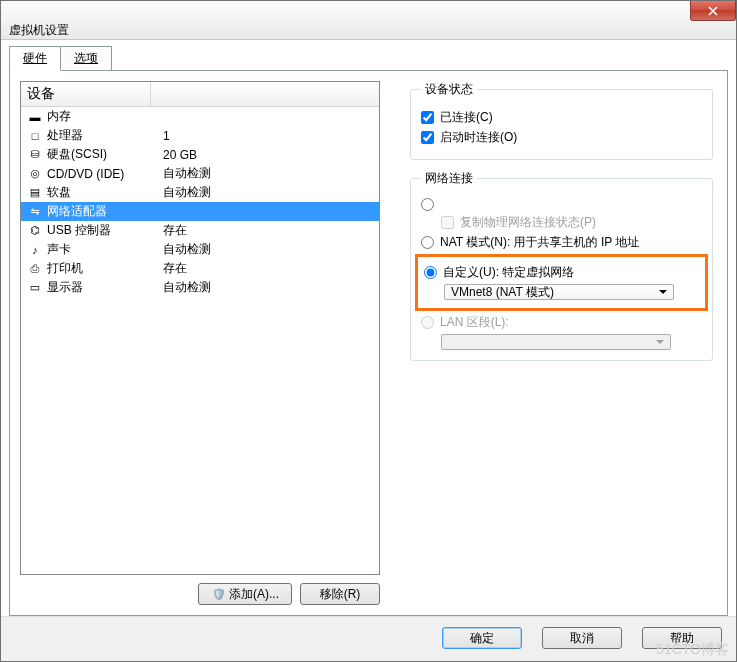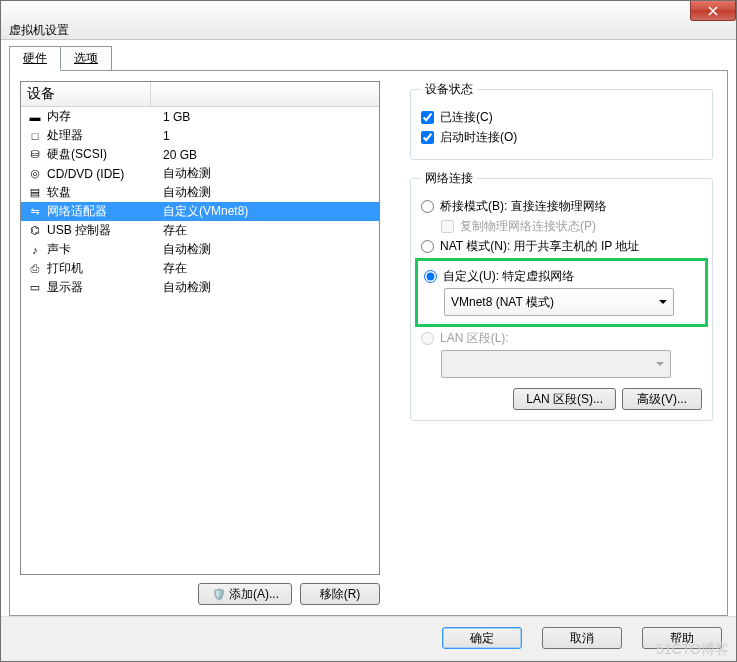--- a/index.html
+++ b/index.html
@@ -148,39 +148,39 @@
     margin: 3px 0;
   }
   .chk input, .rad input {
     margin: 0;
     width: 13px; height: 13px;
   }
   .indent { margin-left: 20px; }
   .disabled { color: #a0a0a0; }
   .combo {
     width: 230px;
-    height: 28px;
+    height: 16px;
     border: 1px solid #abadb3;
     background: linear-gradient(to bottom, #fff, #f4f4f4);
     border-radius: 2px;
     display: flex;
     align-items: center;
     padding: 0 6px;
     justify-content: space-between;
   }
   .combo.disabled { background: #f0f0f0; color: #a0a0a0; }
   .combo .arrow {
     width: 0; height: 0;
     border-left: 4px solid transparent;
     border-right: 4px solid transparent;
     border-top: 4px solid #000;
   }
   .combo.disabled .arrow { border-top-color: #a0a0a0; }
   .highlight-box {
-    border: 3px solid #22c55e;
+    border: 3px solid #f97316;
     padding: 4px 6px 8px 6px;
     margin: 2px -6px 2px -6px;
   }
   .footer {
     display: flex;
     justify-content: flex-end;
     gap: 20px;
     padding: 10px 14px 12px 0;
     border-top: 1px solid #dfdfdf;
     background: #f0f0f0;
@@ -222,21 +222,20 @@
     <div class="device-list">
       <div class="dl-head">
         <div class="col col1">设备</div>
       </div>
       <div id="rows">
           <div class="dl-row">
             <div class="col1">
               <span class="ico">▬</span>
               <span>内存</span>
             </div>
-            <div class="col2">1 GB</div>
           </div>
           <div class="dl-row">
             <div class="col1">
               <span class="ico">□</span>
               <span>处理器</span>
             </div>
             <div class="col2">1</div>
           </div>
           <div class="dl-row">
             <div class="col1">
@@ -257,21 +256,20 @@
               <span class="ico">▤</span>
               <span>软盘</span>
             </div>
             <div class="col2">自动检测</div>
           </div>
           <div class="dl-row selected">
             <div class="col1">
               <span class="ico">⇋</span>
               <span>网络适配器</span>
             </div>
-            <div class="col2">自定义(VMnet8)</div>
           </div>
           <div class="dl-row">
             <div class="col1">
               <span class="ico">⌬</span>
               <span>USB 控制器</span>
             </div>
             <div class="col2">存在</div>
           </div>
           <div class="dl-row">
             <div class="col1">
@@ -316,21 +314,20 @@
         <input type="checkbox" checked="" style="">
         <span>启动时连接(O)</span>
       </label>
     </fieldset>
 
     <fieldset>
       <legend>网络连接</legend>
 
       <label class="rad">
         <input type="radio" name="nc" style="">
-        <span>桥接模式(B): 直接连接物理网络</span>
       </label>
       <label class="chk indent disabled">
         <input type="checkbox" disabled="" style="">
         <span>复制物理网络连接状态(P)</span>
       </label>
 
       <label class="rad">
         <input type="radio" name="nc" style="">
         <span>NAT 模式(N): 用于共享主机的 IP 地址</span>
       </label>
@@ -352,24 +349,20 @@
         <input type="radio" name="nc" disabled="" style="">
         <span>LAN 区段(L):</span>
       </label>
       <div class="indent">
         <div class="combo disabled">
           <span></span>
           <span class="arrow"></span>
         </div>
       </div>
 
-      <div class="right-btns">
-        <div class="btn">LAN 区段(S)...</div>
-        <div class="btn">高级(V)...</div>
-      </div>
     </fieldset>
   </div>
 </div>
 
 <div class="footer">
   <div class="btn default">确定</div>
   <div class="btn">取消</div>
   <div class="btn">帮助</div>
 </div>
 

